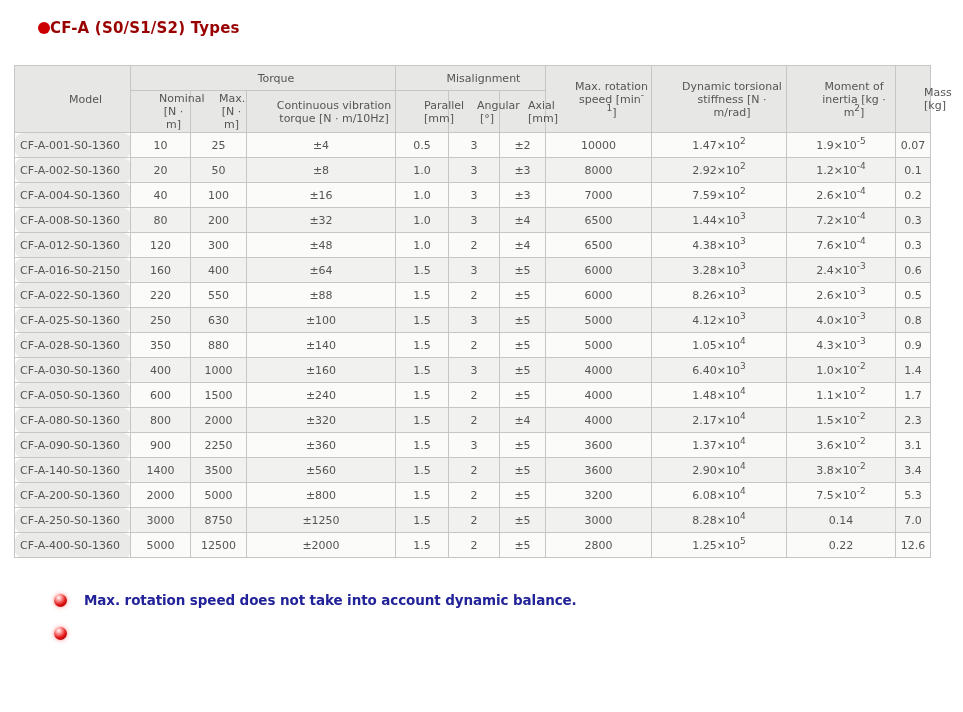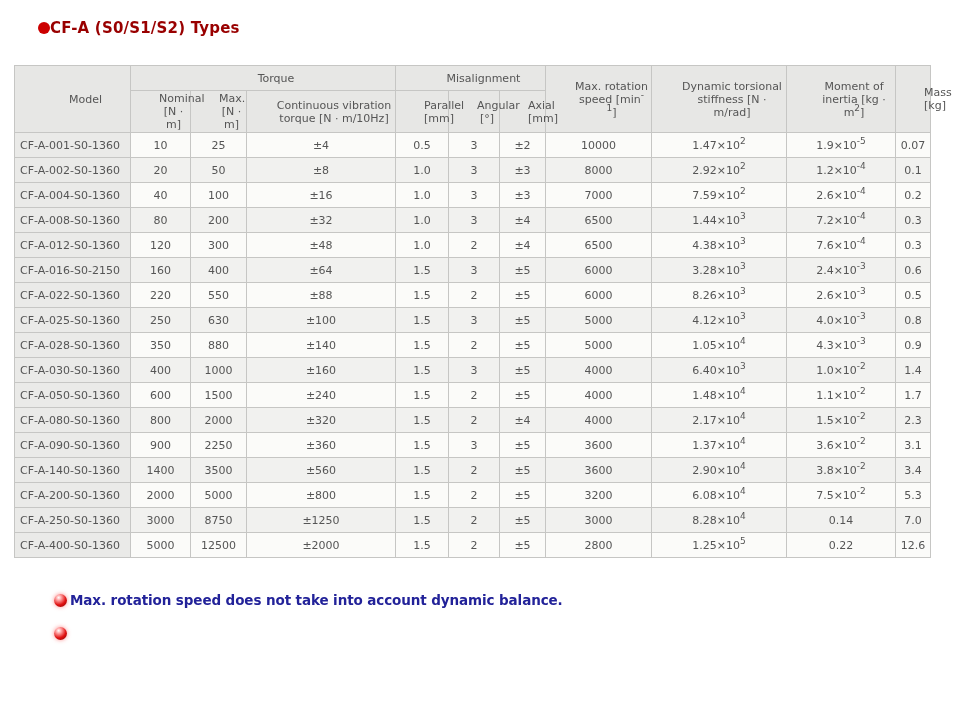--- a/index.html
+++ b/index.html
@@ -35,29 +35,29 @@
   table.spec thead th {
     background: var(--header_bg, #e7e7e5);
     font-weight:normal;
     padding-left:28px;
   }
   table.spec thead tr.group-row th { height:25px; }
   table.spec thead tr.sub-row th { height:38px; }
   table.spec tbody td { height:25px; }
   table.spec td.model-col {
     background: var(--model_col_bg, #eaeae8);
-    text-align:left; padding-left:5px;
+    text-align:left; padding-left:5px;border-radius:8px;
   }
   table.spec tr.odd  td:not(.model-col) { background: var(--row_odd_bg,  #fbfbf9); }
   table.spec tr.even td:not(.model-col) { background: var(--row_even_bg, #f1f1ef); }
   sup { font-size:9px; line-height:0; }
 
   
   .notes { position:absolute; left:54px; top:592px; }
-  .note { display:flex; align-items:center; gap:3px; height:16px; margin-bottom:17px; }
+  .note { display:flex; align-items:center; gap:17px; height:16px; margin-bottom:17px; }
   .note-bullet {
     flex:0 0 auto; width:13px; height:13px; border-radius:50%;
     background: radial-gradient(circle at 36% 28%, #ffffff 0%, #ff9f9f 22%, #e01010 58%, #7e0000 100%);
     box-shadow: 0 0 4px rgba(255,80,80,0.65);
   }
   .note-text {
     font-size:13.5px; font-weight:bold; letter-spacing:-0.1px;
     color: var(--note_text, #222299);
     white-space:nowrap;
   }

